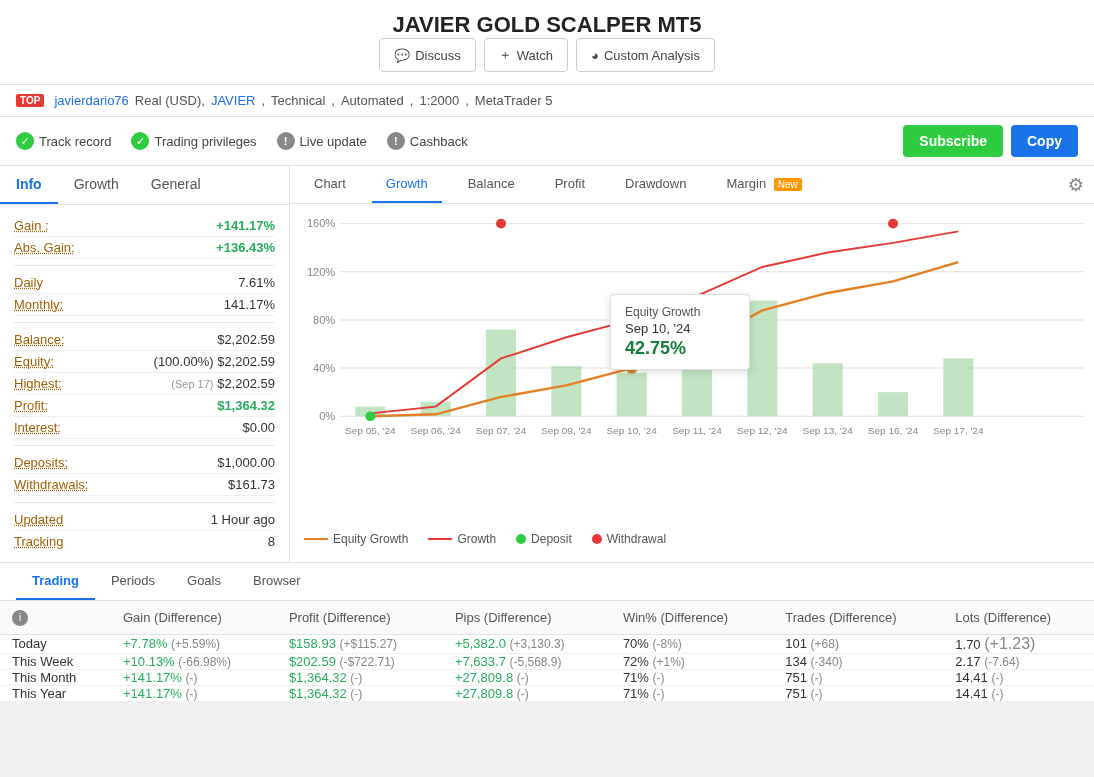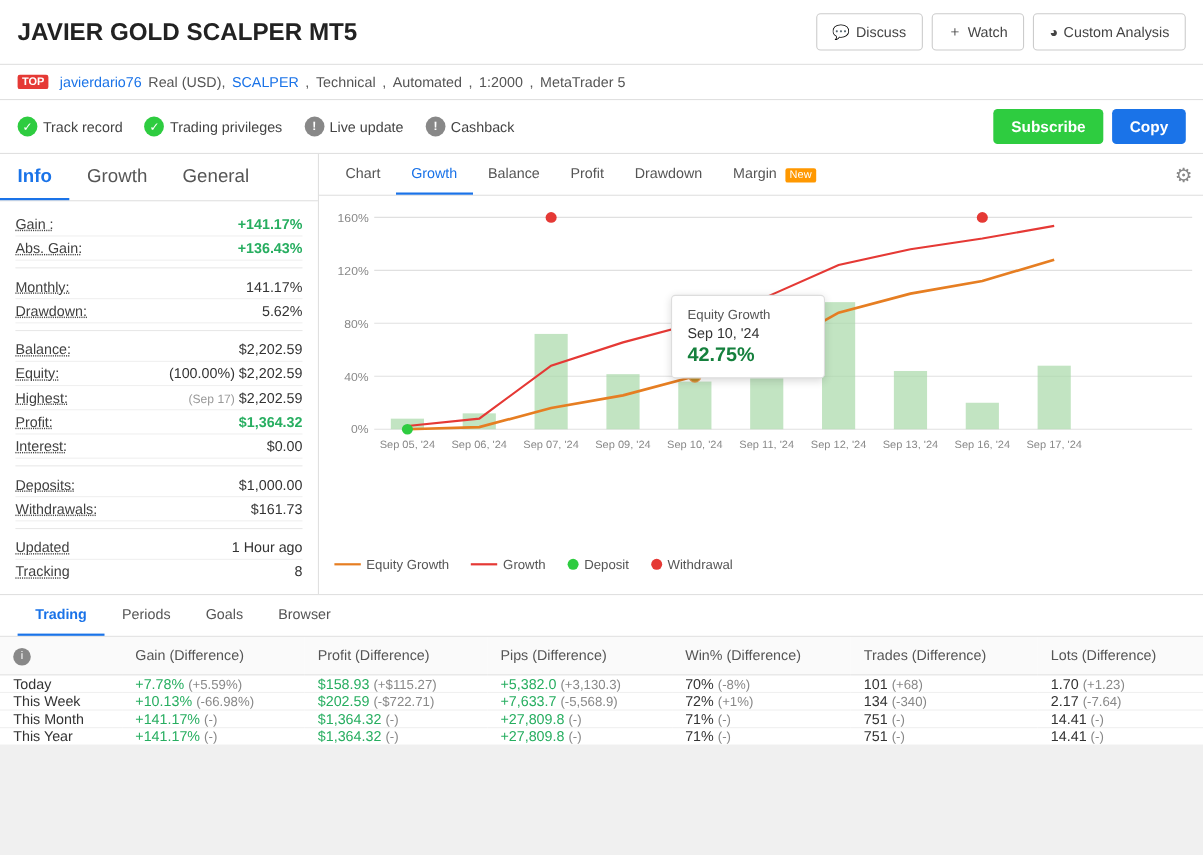--- a/index.html
+++ b/index.html
@@ -1,20 +1,20 @@
 <!DOCTYPE html>
 <html><head>
   <meta charset="utf-8">
   <style>
     * { box-sizing: border-box; margin: 0; padding: 0; }
     body { font-family: Arial, sans-serif; font-size: 13px; background: #f0f0f0; color: #333; }
     .container { width: 1094px; background: #fff; }
 
     
-    .header { display: flex; align-items: center; justify-content: space-between; padding: 12px 16px; border-bottom: 1px solid #e0e0e0; }
+    .header { display: flex; align-items: center; justify-content: space-between; padding: 12px 16px; border-bottom: 1px solid #e0e0e0; flex-direction: column; }
     .header-title { font-size: 22px; font-weight: bold; color: #222; }
     .header-actions { display: flex; gap: 8px; }
     .btn-outline { display: flex; align-items: center; gap: 5px; padding: 7px 14px; border: 1px solid #ccc; background: #fff; border-radius: 4px; cursor: pointer; font-size: 13px; color: #444; }
     .btn-green { background: #2ecc40; color: #fff; border: none; padding: 4px 16px; border-radius: 4px; cursor: pointer; font-size: 14px; font-weight: bold; }
     .btn-blue { background: #1a73e8; color: #fff; border: none; padding: 8px 16px; border-radius: 4px; cursor: pointer; font-size: 14px; font-weight: bold; }
 
     
     .sub-header { display: flex; align-items: center; padding: 8px 16px; border-bottom: 1px solid #e0e0e0; gap: 6px; font-size: 13px; color: #555; }
     .sub-header .badge { background: #e53935; color: #fff; font-size: 10px; font-weight: bold; padding: 1px 4px; border-radius: 2px; margin-right: 4px; }
     .sub-header a { color: #1a73e8; text-decoration: none; }
@@ -25,37 +25,37 @@
     .status-item { display: flex; align-items: center; gap: 5px; color: #444; font-size: 13px; }
     .check-icon { width: 18px; height: 18px; background: #2ecc40; border-radius: 50%; display: flex; align-items: center; justify-content: center; color: #fff; font-size: 11px; }
     .warn-icon { width: 18px; height: 18px; background: #888; border-radius: 50%; display: flex; align-items: center; justify-content: center; color: #fff; font-size: 11px; font-weight: bold; }
 
     
     .main-layout { display: flex; gap: 0; }
 
     
     .left-panel { width: 290px; border-right: 1px solid #e0e0e0; flex-shrink: 0; }
     .tabs-row { display: flex; border-bottom: 1px solid #e0e0e0; }
-    .tab { padding: 10px 16px; cursor: pointer; font-size: 17px; color: #555; border-bottom: 2px solid transparent; }
+    .tab { padding: 10px 16px; cursor: pointer; font-size: 14px; color: #555; border-bottom: 2px solid transparent; }
     .tab.active { color: #1a73e8; border-bottom: 2px solid #1a73e8; font-weight: bold; }
 
     
     .info-panel { padding: 10px 14px; }
     .info-row { display: flex; justify-content: space-between; padding: 3px 0; font-size: 13px; border-bottom: 1px solid #f0f0f0; }
     .info-row:last-child { border-bottom: none; }
-    .info-label { color: #404040; text-decoration: underline dotted; cursor: default; }
+    .info-label { color: #a16207; text-decoration: underline dotted; cursor: default; }
     .info-value { color: #333; }
     .info-value.green { color: #27ae60; font-weight: bold; }
     .info-value.profit { color: #27ae60; font-weight: bold; }
     .info-divider { border: none; border-top: 1px solid #e8e8e8; margin: 6px 0; }
 
     
     .right-panel { flex: 1; min-width: 0; }
     .chart-tabs-row { display: flex; align-items: center; justify-content: space-between; border-bottom: 1px solid #e0e0e0; padding: 0 10px; }
-    .chart-tabs { display: flex; }
+    .chart-tabs { display: flex; gap: 12px; }
     .chart-tab { padding: 10px 14px; cursor: pointer; font-size: 13px; color: #555; border-bottom: 2px solid transparent; }
     .chart-tab.active { color: #1a73e8; border-bottom: 2px solid #1a73e8; }
     .new-badge { background: #ff9800; color: #fff; font-size: 10px; padding: 1px 4px; border-radius: 2px; margin-left: 4px; }
     .filter-icon { cursor: pointer; color: #888; font-size: 18px; }
 
     
     .chart-container { position: relative; height: 320px; padding: 10px 10px 50px 10px; }
     .chart-svg { width: 100%; height: 100%; }
 
     
@@ -104,21 +104,21 @@
         <span>◕</span>
         <span>Custom Analysis</span>
       </button>
     </div>
   </div>
 
   <div class="sub-header">
     <span class="badge">TOP</span>
     <a href="#">javierdario76</a>
     <span>Real (USD),</span>
-    <a href="#">SCALPER</a>
+    <a href="#">JAVIER</a>
     <span>,</span>
     <span>Technical</span>
     <span>,</span>
     <span>Automated</span>
     <span>,</span>
     <span>1:2000</span>
     <span>,</span>
     <span>MetaTrader 5</span>
   </div>
 
@@ -159,26 +159,26 @@
         <div class="info-row">
           <span class="info-label">Gain :</span>
           <span class="info-value green">+141.17%</span>
         </div>
         <div class="info-row">
           <span class="info-label">Abs. Gain:</span>
           <span class="info-value green">+136.43%</span>
         </div>
         <hr class="info-divider">
         <div class="info-row">
+          <span class="info-label">Daily</span>
+          <span class="info-value">7.61%</span>
+        </div>
+        <div class="info-row">
           <span class="info-label">Monthly:</span>
           <span class="info-value">141.17%</span>
-        </div>
-        <div class="info-row">
-          <span class="info-label">Drawdown:</span>
-          <span class="info-value">5.62%</span>
         </div>
         <hr class="info-divider">
         <div class="info-row">
           <span class="info-label">Balance:</span>
           <span class="info-value">$2,202.59</span>
         </div>
         <div class="info-row">
           <span class="info-label">Equity:</span>
           <span class="info-value">(100.00%) $2,202.59</span>
         </div>
@@ -336,21 +336,21 @@
         </tr>
       </thead>
       <tbody id="table-body">
       <tr>
     <td>Today</td>
     <td><span class="green">+7.78%</span> <span style="color:#888;font-size:12px;">(+5.59%)</span></td>
     <td><span class="green">$158.93</span> <span style="color:#888;font-size:12px;">(+$115.27)</span></td>
     <td><span class="green">+5,382.0</span> <span style="color:#888;font-size:12px;">(+3,130.3)</span></td>
     <td>70% <span style="color:#888;font-size:12px;">(-8%)</span></td>
     <td>101 <span style="color:#888;font-size:12px;">(+68)</span></td>
-    <td>1.70 <span style="color:#888;font-size:12px;">(+1.23)</span></td>
+    <td>1.70 <span style="color:#888;font-size:16px;">(+1.23)</span></td>
   </tr>
           <tr>
     <td>This Week</td>
     <td><span class="green">+10.13%</span> <span style="color:#888;font-size:12px;">(-66.98%)</span></td>
     <td><span class="green">$202.59</span> <span style="color:#888;font-size:12px;">(-$722.71)</span></td>
     <td><span class="green">+7,633.7</span> <span style="color:#888;font-size:12px;">(-5,568.9)</span></td>
     <td>72% <span style="color:#888;font-size:12px;">(+1%)</span></td>
     <td>134 <span style="color:#888;font-size:12px;">(-340)</span></td>
     <td>2.17 <span style="color:#888;font-size:12px;">(-7.64)</span></td>
   </tr>

